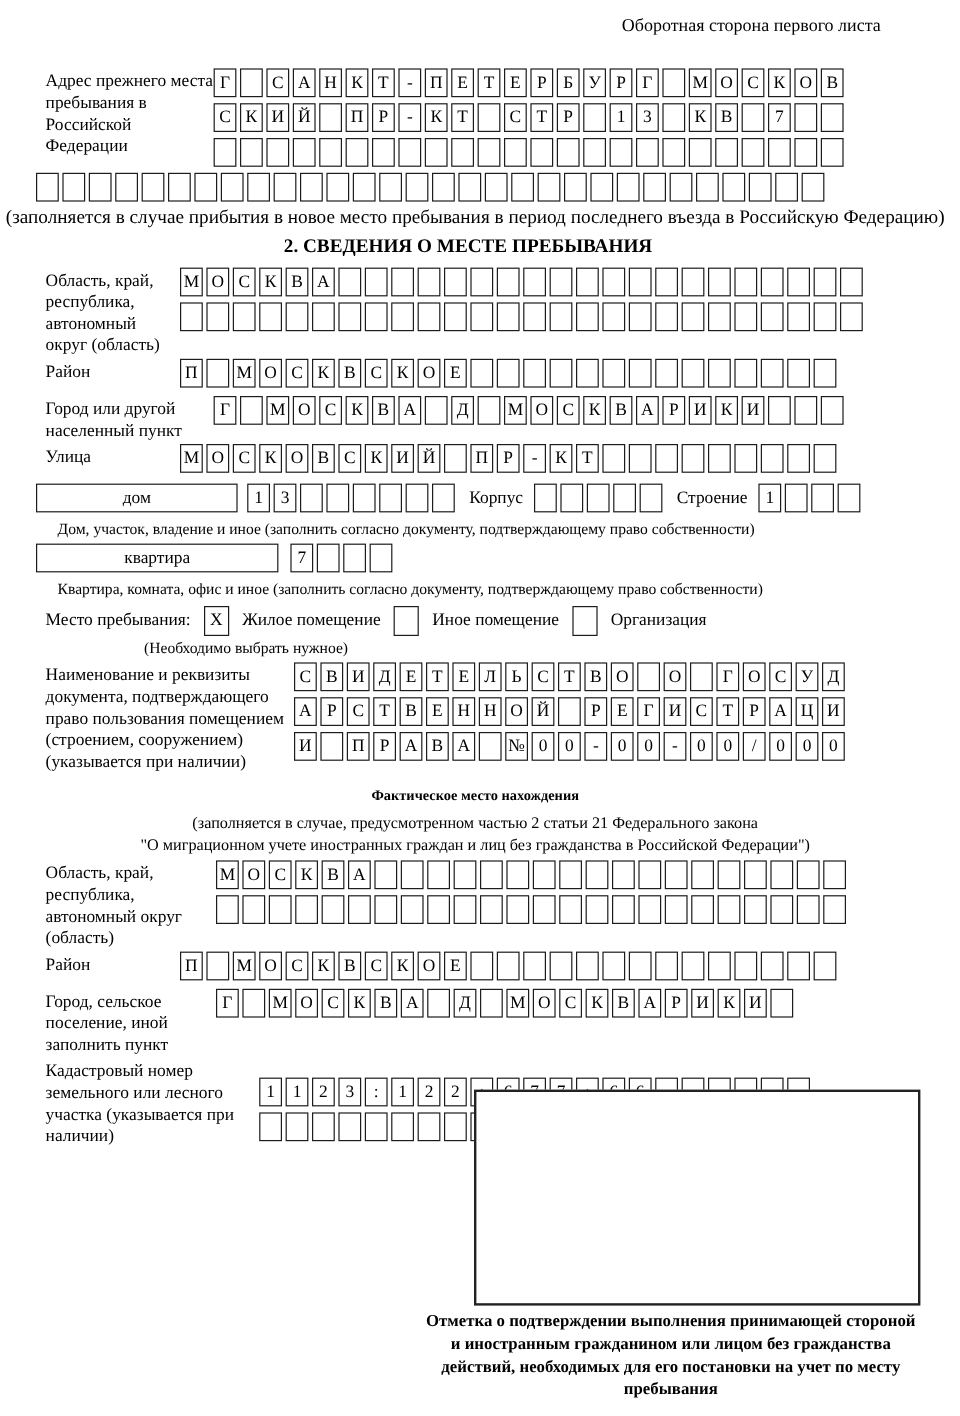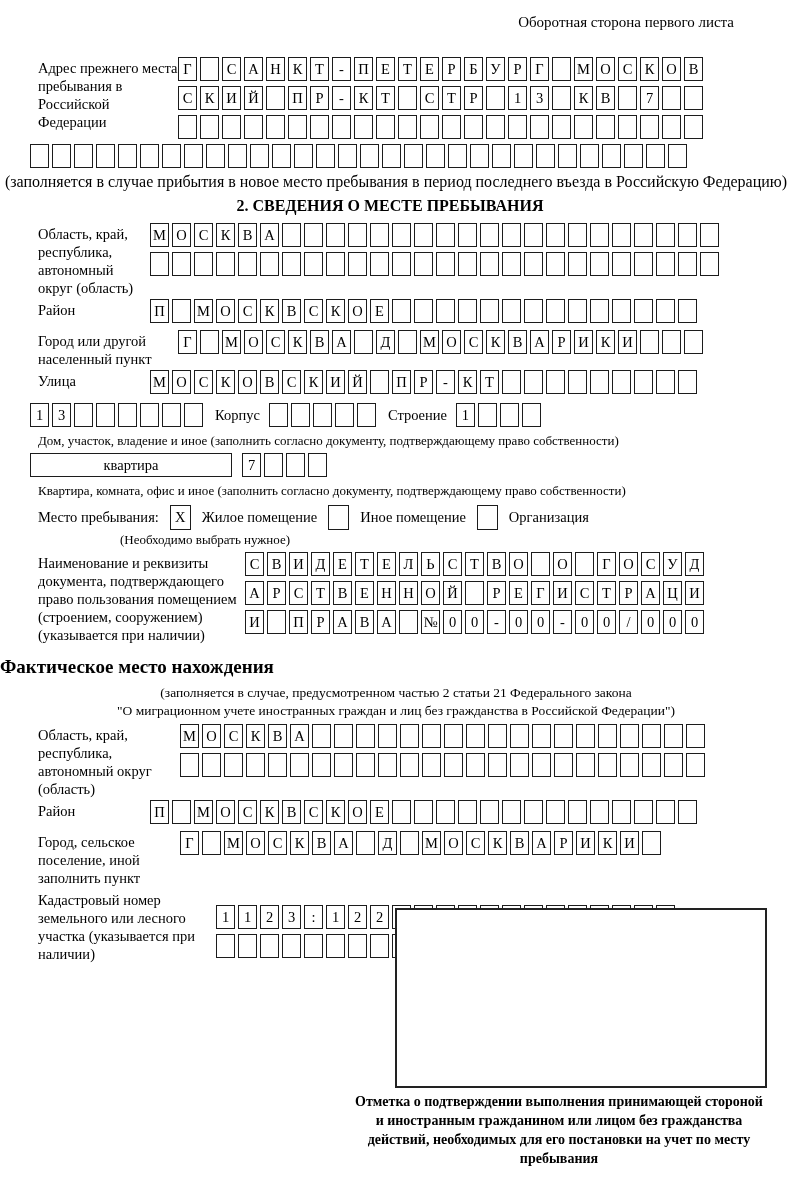--- a/index.html
+++ b/index.html
@@ -8,33 +8,33 @@
   .header-note{text-align:right;padding:14px 58px 0 0;font-size:15px;}
   .group{display:flex;align-items:flex-start;margin-left:38px;}
   .label{font-size:14.5px;line-height:18px;flex-shrink:0;padding-top:2px;}
   .w140{width:140px}.w112{width:112px}.w207{width:207px}.w142{width:142px}.w178{width:178px}
   .rows{flex-shrink:0;}
   .cellrow{display:flex;height:26px;margin-bottom:3px;}
   .cell{width:17px;height:22px;border:1.7px solid #1c1c1c;margin-right:3px;display:flex;
         align-items:center;justify-content:center;font-size:14.5px;flex-shrink:0;background:#fff;}
   .fullrow{margin-left:30px;}
   .caption{font-size:16px;text-align:center;margin-top:1px;}
-  .caption-left{font-size:13px;margin-left:38px;margin-top:1px;}
+  .caption-left{font-size:13px;margin-left:48px;margin-top:1px;}
   .section-title{font-weight:bold;font-size:16px;text-align:center;margin:6px 12px 8px 0;}
   .widebox{border:1.8px solid #1c1c1c;height:22px;display:flex;align-items:center;justify-content:center;
            font-size:14.5px;flex-shrink:0;}
   .wb166{width:166px;margin-right:8px;}
   .wb200{width:200px;margin-right:10px;}
   .house-row{display:flex;margin:4px 0 0 30px;align-items:flex-start;}
   .inline-label{font-size:14.5px;line-height:25px;padding:0 9px;white-space:nowrap;}
   .stay-row{display:flex;align-items:center;margin:6px 0 0 38px;font-size:14.5px;}
   .cb{width:19px;height:23px;border:1.7px solid #1c1c1c;display:inline-flex;align-items:center;
       justify-content:center;font-size:14.5px;margin:0 11px;flex-shrink:0;}
   .hint{font-size:13px;margin:2px 0 0 120px;}
-  .subtitle{font-weight:bold;font-size:19px;text-align:left;margin:12px 0 6px 0;}
+  .subtitle{font-weight:bold;font-size:12px;text-align:center;margin:12px 0 6px 0;}
   .subcaption{font-size:13.5px;text-align:center;line-height:18px;}
   .mt2{margin-top:2px}.mt4{margin-top:4px}
   .bigbox{position:absolute;left:395px;top:908px;width:368px;height:176px;border:2px solid #222;background:#fff;}
   .bottom-note{position:absolute;left:352px;top:1092px;width:414px;font-size:14px;font-weight:bold;
                text-align:center;line-height:19px;}
 </style>
 </head>
 <body>
 
 <div class="page">
@@ -308,20 +308,21 @@
         <span class="cell"></span>
         <span class="cell"></span>
         <span class="cell"></span>
         <span class="cell"></span>
         <span class="cell"></span>
         <span class="cell"></span>
       </div>
   </div>
 
   <div class="house-row">
+    <div class="widebox wb166">дом</div>
     <div class="cellrow">
         <span class="cell">1</span>
         <span class="cell">3</span>
         <span class="cell"></span>
         <span class="cell"></span>
         <span class="cell"></span>
         <span class="cell"></span>
         <span class="cell"></span>
         <span class="cell"></span>
       </div>

